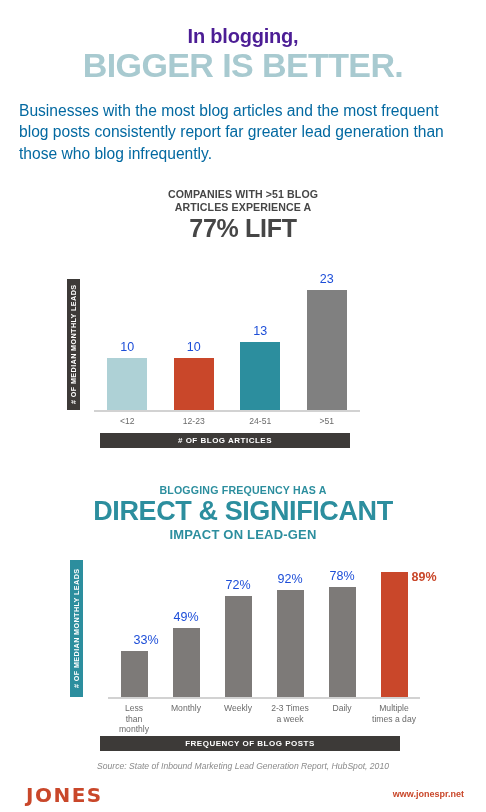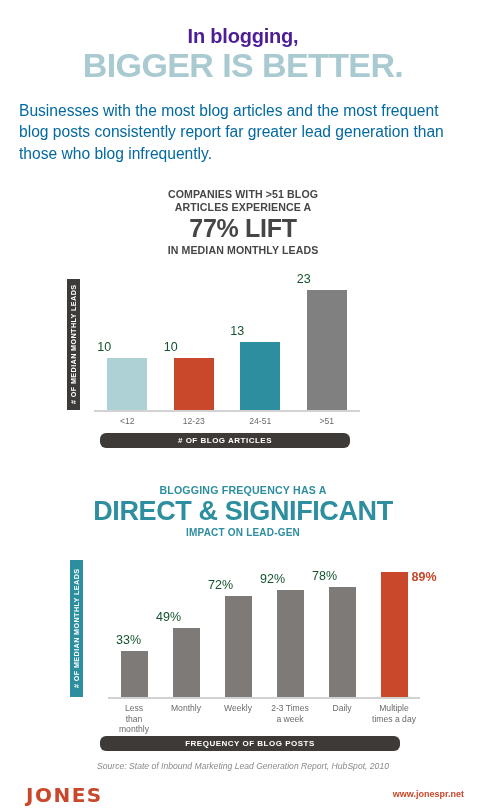--- a/index.html
+++ b/index.html
@@ -99,43 +99,42 @@
     background: #d2d2d2;
     height: 2px;
   }
   .bar {
     position: absolute;
     bottom: 0;
   }
   .bar-val {
     position: absolute;
     font-size: 12.5px;
-    color: #14532d;
-    text-align: left;
+    color: #1d4ed8;
+    text-align: center;
     white-space: nowrap;
   }
   .cat {
     position: absolute;
     font-size: 8.6px;
     color: #6b6b6b;
     text-align: center;
     line-height: 1.25;
   }
   .xband {
     position: absolute;
     background: #3d3a38;
     color: #ffffff;
     font-size: 8px;
     font-weight: bold;
     letter-spacing: 0.5px;
     display: flex;
     align-items: center;
     justify-content: center;
     box-sizing: border-box;
-    border-radius: 6px;
   }
 
   
   .sec2-head {
     position: absolute;
     width: 100%;
     text-align: center;
     color: #2c8e9e;
   }
   .sec2-l1 {
@@ -144,21 +143,21 @@
     letter-spacing: 0.2px;
   }
   .sec2-big {
     font-size: 27px;
     font-weight: bold;
     letter-spacing: -0.4px;
     line-height: 1.08;
     margin-top: 1px;
   }
   .sec2-l3 {
-    font-size: 10px;
+    font-size: 13px;
     font-weight: bold;
     letter-spacing: 0.2px;
     margin-top: 1px;
   }
 
   
   .source {
     position: absolute;
     left: 0;
     right: 0;
@@ -189,21 +188,20 @@
   <div class="head-line1">In blogging,</div>
   <div class="head-line2">BIGGER IS BETTER.</div>
 </div>
 
 <div class="intro">Businesses with the most blog articles and the most frequent blog posts consistently report far greater lead generation than those who blog infrequently.</div>
 
 <div class="sec1-head">
   <div class="sec1-l1">COMPANIES WITH &gt;51 BLOG</div>
   <div class="sec1-l1">ARTICLES EXPERIENCE A</div>
   <div class="sec1-big">77% LIFT</div>
-  <div class="sec1-l3">IN MEDIAN MONTHLY LEADS</div>
 </div>
 
 <div class="chart-block" id="chart1" style="position: absolute; left: 0px; top: 255px; width: 486px; height: 185px;">
   <div class="ylabel" id="c1-ylabel" style="left: 67px; top: 14px; width: 13px; height: 131px; background: rgb(61, 58, 56);"># OF MEDIAN MONTHLY LEADS</div>
   <div class="plot" id="c1-plot" style="left: 94px; top: 0px; width: 266px; height: 145px;"></div>
   <div class="xband" id="c1-xband" style="left: 100px; top: 168px; width: 250px; height: 15px;"># OF BLOG ARTICLES</div>
 <div class="axis-line" style="left: 94px; top: 145px; width: 266px; position: absolute;"></div>
     <div class="bar" style="position: absolute; left: 107.25px; top: 92.8261px; width: 40px; height: 52.1739px; background: rgb(174, 209, 214);"></div>
     <div class="bar-val" style="left: 97.25px; width: 60px; top: 74.8261px;">10</div>
     <div class="cat" style="left: 94px; width: 66.5px; top: 151px;">

